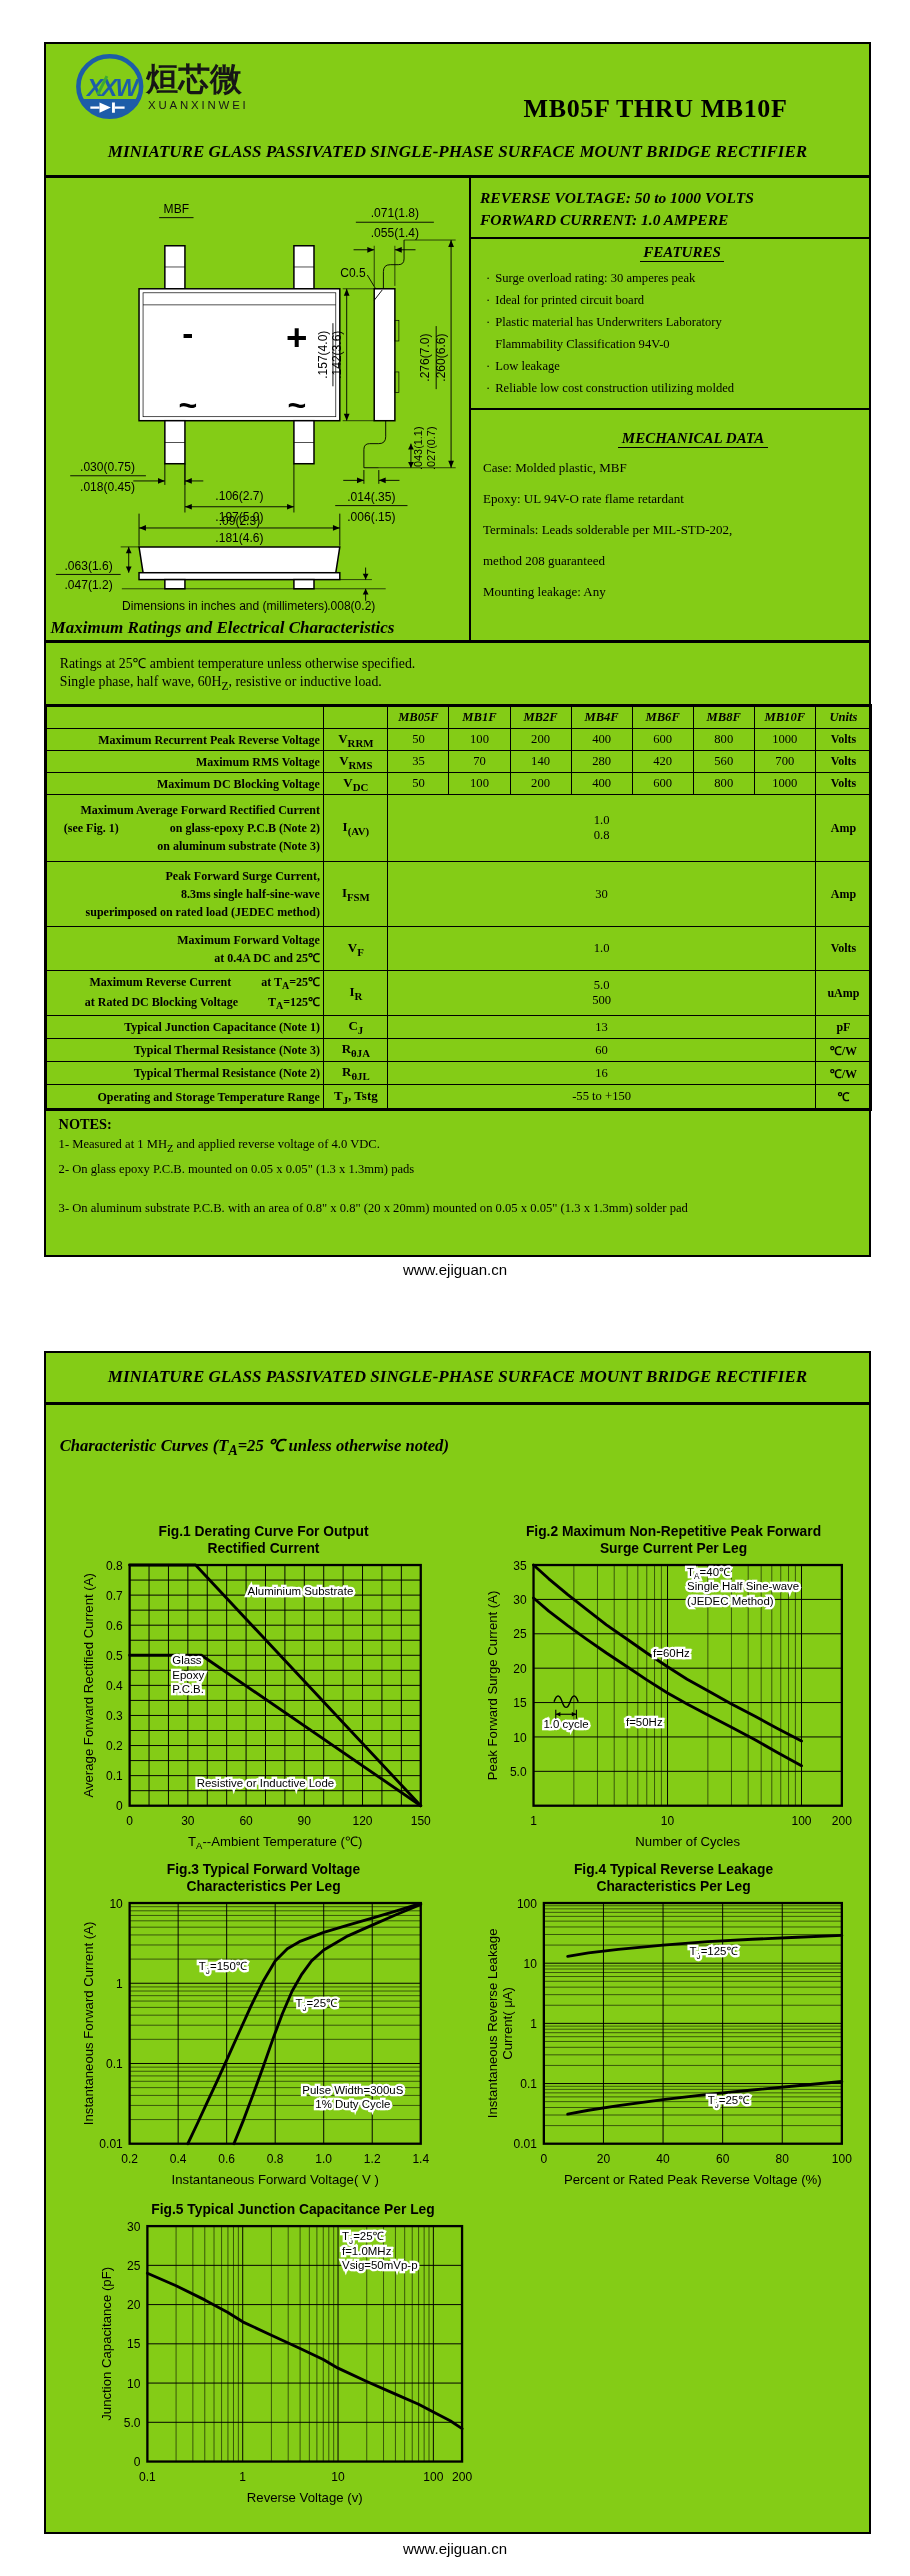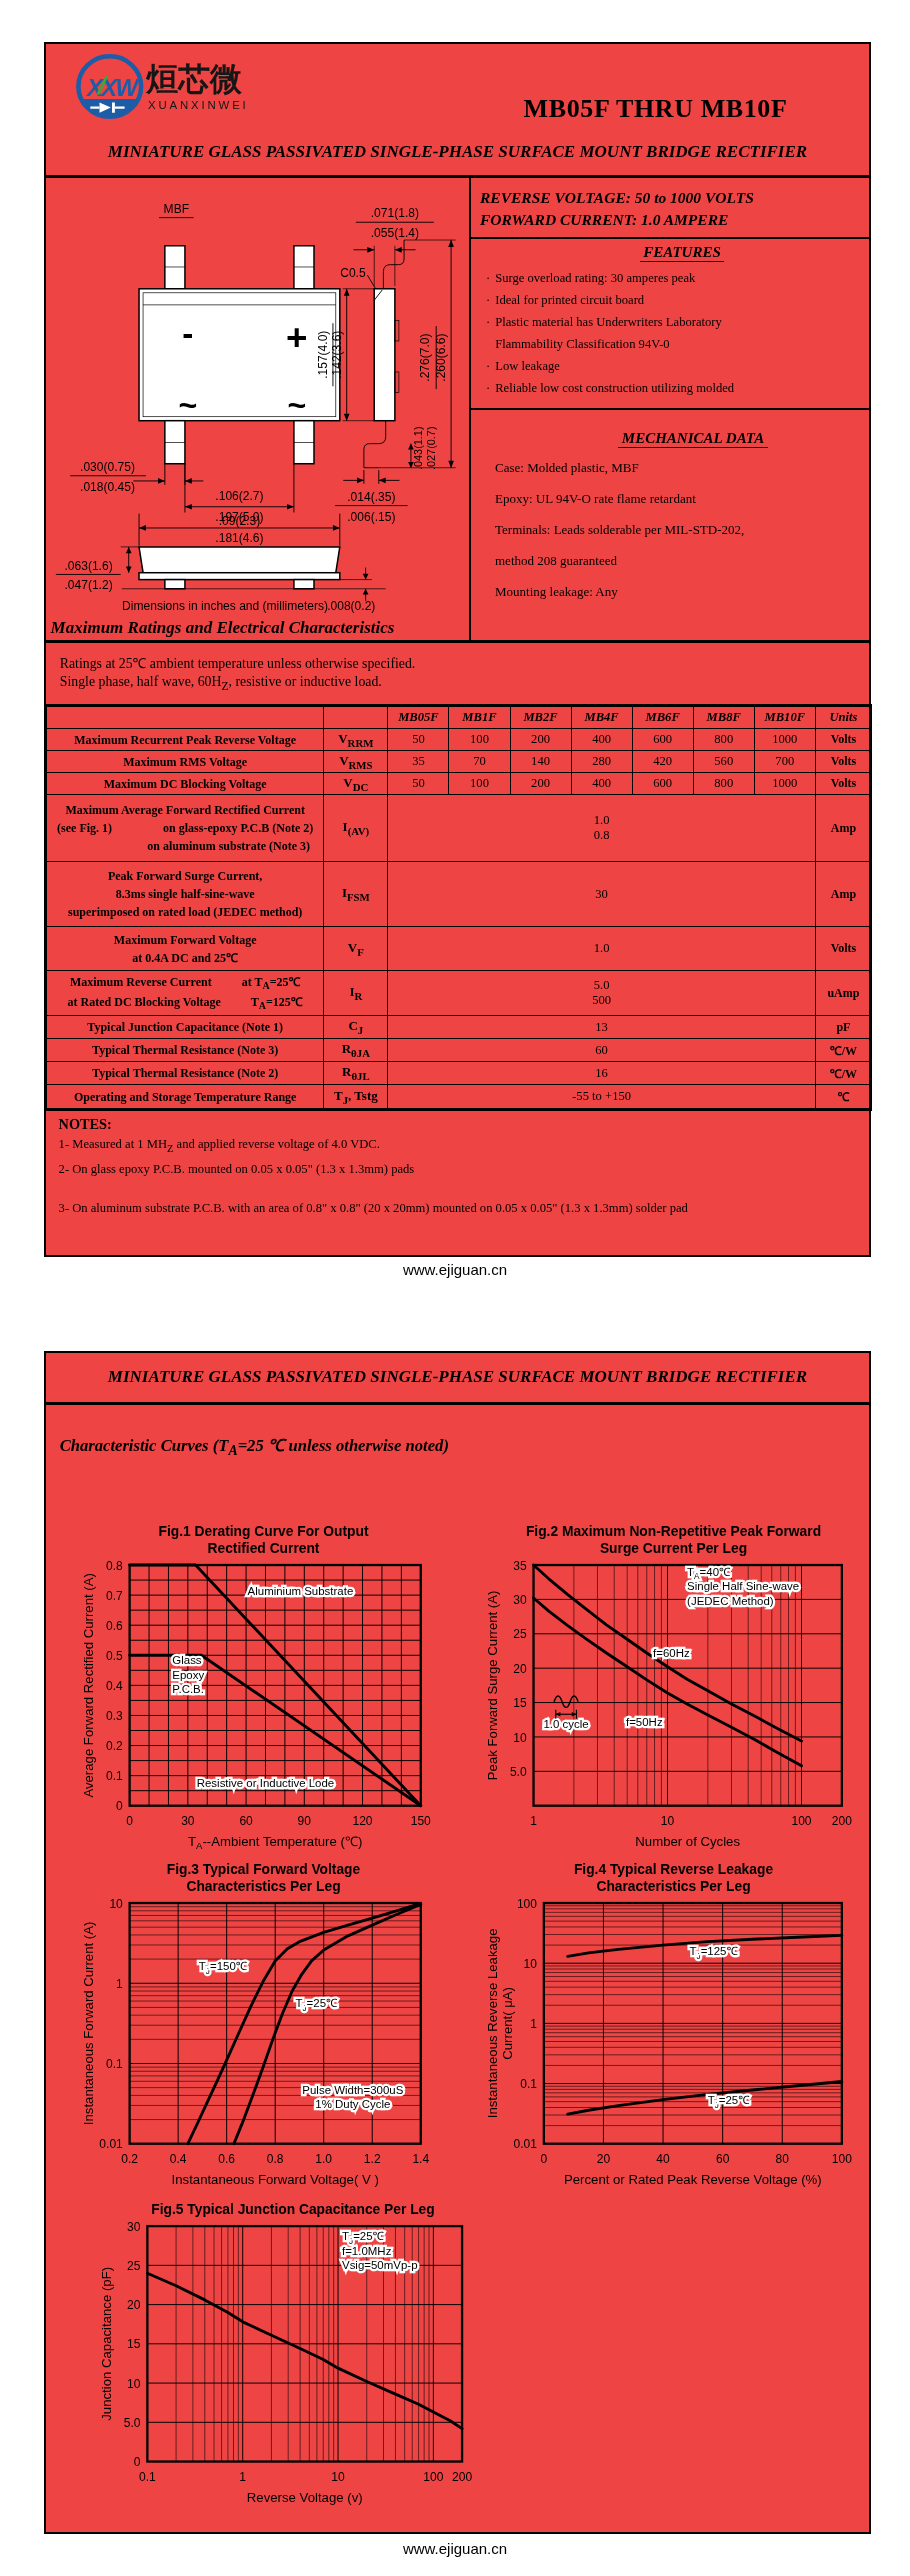--- a/index.html
+++ b/index.html
@@ -1,43 +1,43 @@
 <!DOCTYPE html>
 <html style="font-size:9.2px"><head>
 <meta charset="utf-8">
 <style>
   html,body{margin:0;padding:0;}
   body{width:910px;height:2576px;position:relative;background:#ffffff;color:#000;
        font-family:"Liberation Serif",serif;}
-  .page{position:absolute;border:2.3px solid #000;background:#ef4444;box-sizing:border-box;}
+  .page{position:absolute;border:2.3px solid #000;background:#84cc16;box-sizing:border-box;}
   #page1{left:44px;top:42px;width:827px;height:1215px;}
   #page2{left:44px;top:1351px;width:827px;height:1183px;}
   .abs{position:absolute;}
   .thick{position:absolute;left:0;right:0;height:2.9px;background:#000;}
   .vdiv{position:absolute;width:1.7px;background:#000;}
   #p1-title{left:402px;top:50px;width:415px;text-align:center;font-size:26px;font-weight:bold;letter-spacing:0.6px;}
   .subtitle{left:0;width:100%;text-align:center;font-style:italic;font-weight:bold;font-size:17px;}
   #p1-subtitle{top:98px;}
   #p2-subtitle{top:13.8px;}
   #ratings-hdr{left:434px;top:143px;font-weight:bold;font-style:italic;font-size:15.5px;line-height:22px;}
   #features-box{left:425px;top:193px;width:400px;height:173px;border-top:2.3px solid #000;border-bottom:2.3px solid #000;box-sizing:border-box;}
   .sec-head{ text-align:center;font-style:italic;font-weight:bold;font-size:15px;margin-left:22px;}
   .sec-head span{border-bottom:1.7px solid #000;padding:0 3.4px 1.1px;}
   #features-box .sec-head{margin-top:4.6px;}
   #feat-list{margin:6.9px 0 0 15px;font-size:12.6px;line-height:22px;}
   .feat-bullet{display:inline-block;width:9.2px;}
   #mech-head{left:425px;top:386px;width:400px;}
-  #mech-list{left:437px;top:408px;font-size:13px;line-height:31px;margin-left:12px;}
+  #mech-list{left:437px;top:408px;font-size:13px;line-height:31px;}
   #maxr-head{left:4.6px;top:574px;font-style:italic;font-weight:bold;font-size:17px;}
   .rat-note{left:13.8px;font-size:13.8px;}
   #ratings-table{position:absolute;left:0;top:660px;width:826px;border-collapse:collapse;table-layout:fixed;
        border-top:3.4px solid #000;border-bottom:3.4px solid #000;}
   #ratings-table th,#ratings-table td{border:1.1px solid #000;padding:0.6px 3.4px;vertical-align:middle;}
   #ratings-table th{font-style:italic;font-weight:bold;font-size:12.6px;text-align:center;}
-  td.param{font-weight:bold;font-size:12px;text-align:center;line-height:1.5;white-space:pre-wrap;}
+  td.param{font-weight:bold;font-size:12px;text-align:right;line-height:1.5;white-space:pre-wrap;}
   td.sym{font-weight:bold;font-size:13px;text-align:center;}
   td.val,td.spanval{font-size:12.6px;text-align:center;}
   td.unit{font-weight:bold;font-size:12px;text-align:center;}
   #notes{left:12.6px;top:1072px;font-size:12.6px;}
   #notes .n-head{font-weight:bold;font-size:14.3px;}
   .footer{position:absolute;width:910px;text-align:center;font:15px "Liberation Sans",sans-serif;}
   #footer1{top:1261px;left:0;}
   #footer2{top:2540px;left:0;}
   #curves-head{left:5.7px;top:80px;font-style:italic;font-weight:bold;font-size:16.6px;margin-left:8px;}
   .figwrap{position:absolute;}

